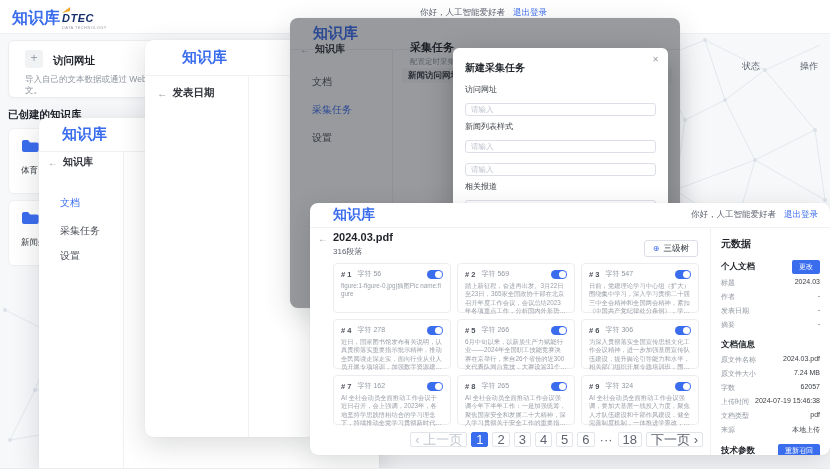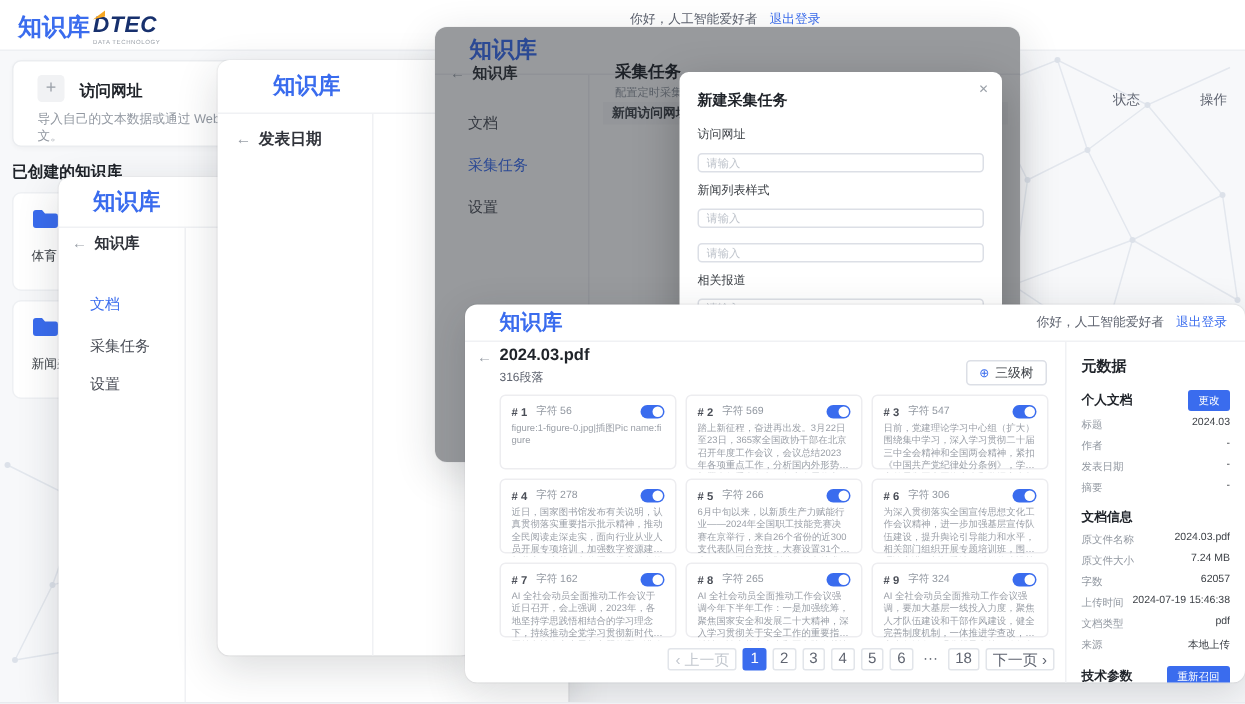--- a/index.html
+++ b/index.html
@@ -17,21 +17,21 @@
   .backrow { color:#30333a; font-weight:bold; display:flex; align-items:center; gap:5px; }
   .backarrow { color:#9aa0a8; font-weight:normal; }
   .menu-item { color:#4a4e57; cursor:pointer; }
   .menu-item.active { color:#3a6cee; }
 
   
   .bg-header { position:absolute; left:0; top:0; width:830px; height:34px; background:#fff;
                border-bottom:1px solid #eef0f3; }
   .logo-kb { position:absolute; left:12px; top:8px; font-size:16px; font-weight:bold; color:#3a6cee; }
   .logo-dtec { position:absolute; left:62px; top:9px; line-height:1; }
-  .logo-dtec .t { font-size:15px; font-weight:bold; font-style:italic; color:#17306d; letter-spacing:.5px;}
+  .logo-dtec .t { font-size:11px; font-weight:bold; font-style:italic; color:#17306d; letter-spacing:.5px;}
   .logo-dtec .s { font-size:4px; color:#9aa0a8; display:block; margin-top:1px; letter-spacing:.4px;}
   .create-card { position:absolute; left:8px; top:40px; width:432px; height:58px; background:#fff;
                  border:1px solid #ebedf0; border-radius:6px; box-shadow:0 1px 3px rgba(0,0,0,.03);}
   .plusbox { position:absolute; left:16px; top:9px; width:18px; height:18px; background:#f1f2f4;
              border-radius:3px; color:#9aa0a8; font-size:12px; text-align:center; line-height:17px;}
   .cc-title { position:absolute; left:44px; top:13px; font-size:10.5px; font-weight:bold; color:#1f2329;}
   .cc-desc { position:absolute; left:16px; top:33px; width:268px; font-size:8.5px; line-height:11px; color:#9298a1;}
   .created-h { position:absolute; left:8px; top:108px; font-size:10.5px; font-weight:bold; color:#1f2329;}
   .kbcard { position:absolute; left:8px; width:96px; height:66px; background:#fff;
             border:1px solid #eef0f3; border-radius:6px; }
@@ -81,21 +81,21 @@
   .toggle { position:absolute; right:7px; top:6px; width:16px; height:9px; border-radius:5px;
             background:#3a6cee; cursor:pointer; }
   .toggle .knob { position:absolute; right:1px; top:1px; width:7px; height:7px; border-radius:50%;
                   background:#fff; }
   .seg-t { margin-top:3px; font-size:6.3px; line-height:8.3px; color:#9a9fa7;
            display:-webkit-box; -webkit-line-clamp:4; -webkit-box-orient:vertical; overflow:hidden;
            word-break:break-all; }
   .pager { position:absolute; top:229px; left:23px; width:370px; display:flex; gap:4px;
            justify-content:flex-end; align-items:center; }
   .pg { min-width:15px; height:15px; border:1px solid #e2e5ea; border-radius:2px; background:#fff;
-        font-size:10px; color:#5f6470; display:flex; align-items:center; justify-content:center;
+        font-size:13px; color:#5f6470; display:flex; align-items:center; justify-content:center;
         padding:0 4px; cursor:pointer; }
   .pg.dis { color:#c3c8cf; }
   .pg.num.active { background:#3a6cee; border-color:#3a6cee; color:#fff; }
   .pg.dots { border:none; background:none; padding:0 1px; }
 
   
   .meta { position:absolute; left:400px; top:25px; bottom:0; width:120px;
           border-left:1px solid #f0f1f4; padding:9px 10px; overflow:hidden; }
   .meta-h { font-size:10px; font-weight:bold; color:#1f2329; }
   .sec-h { display:flex; align-items:center; justify-content:space-between; margin-top:9px; }

